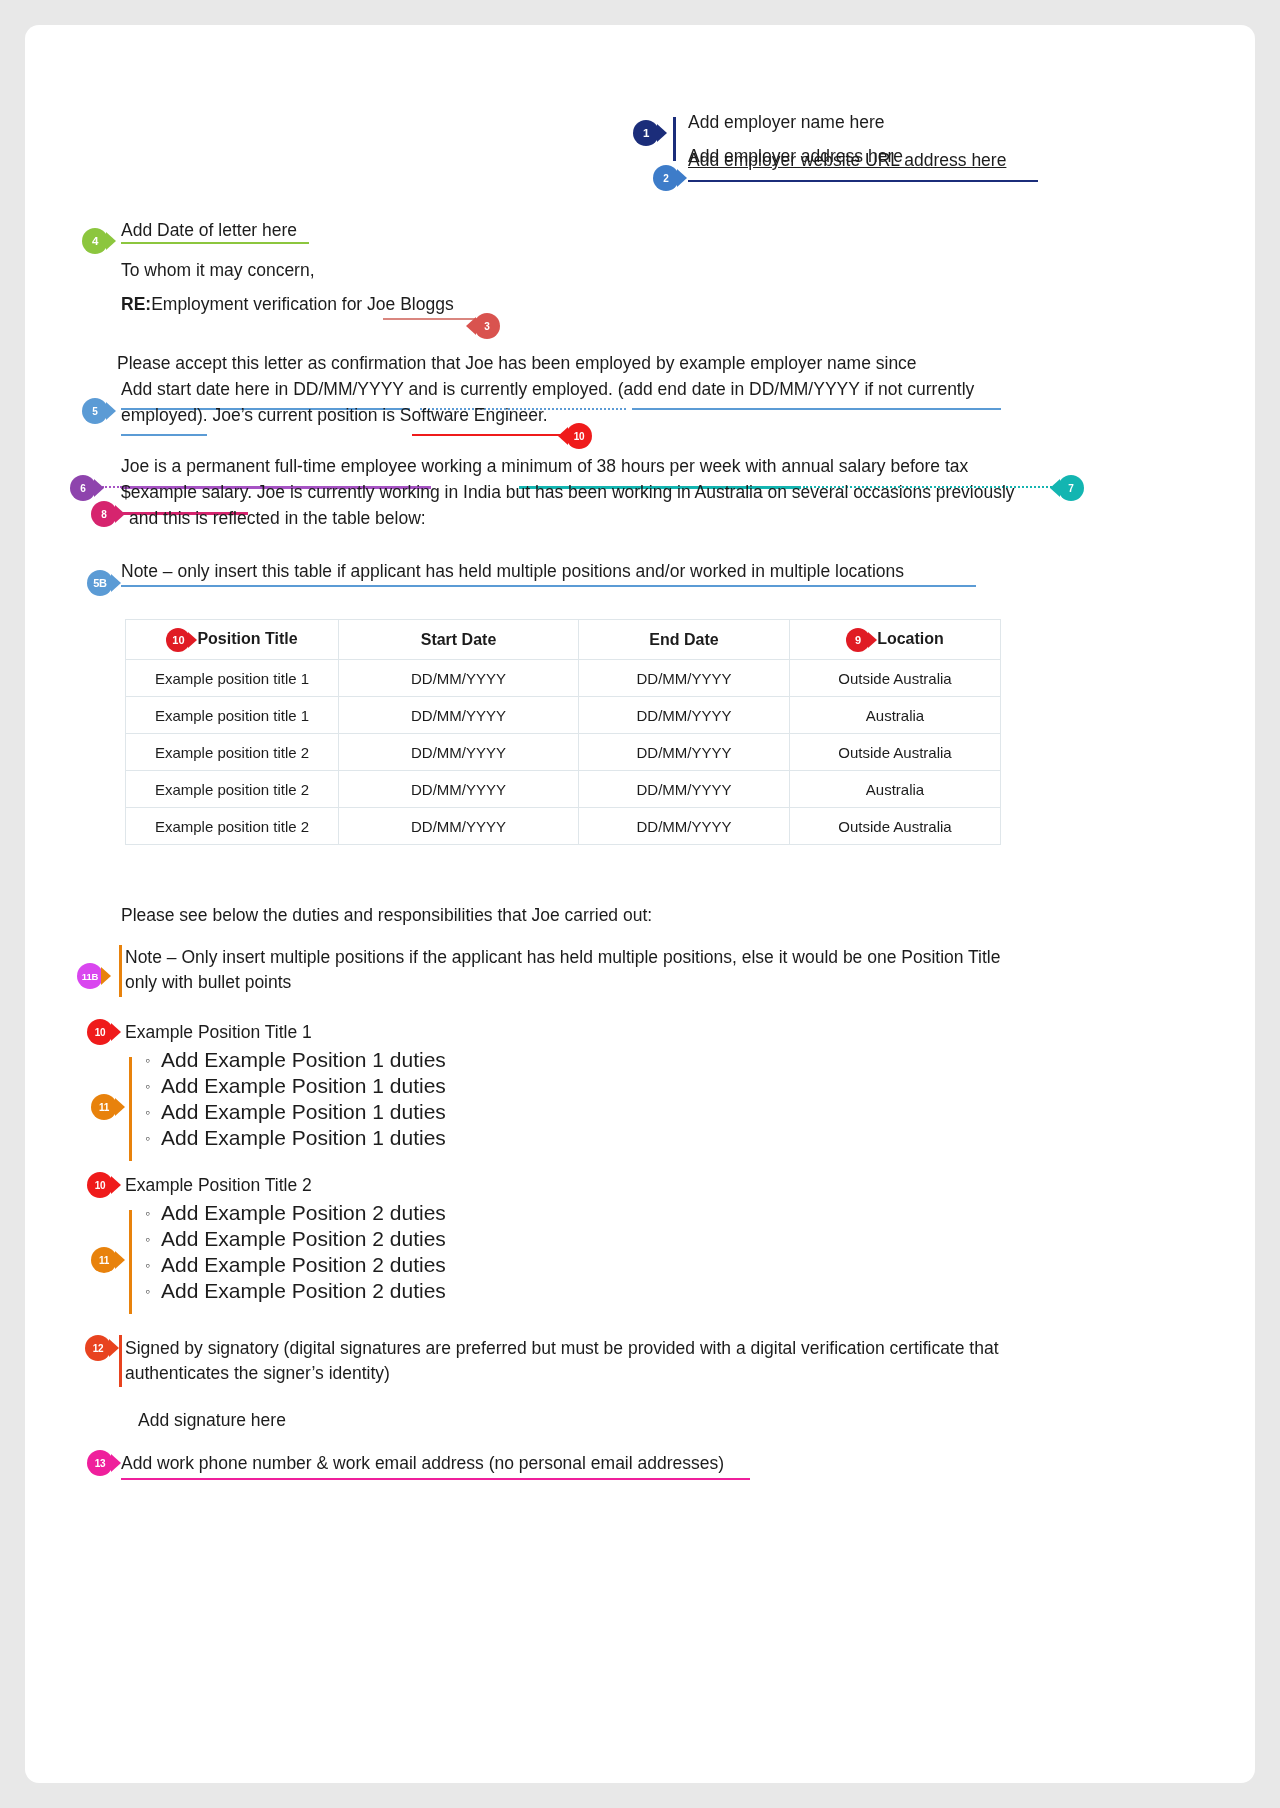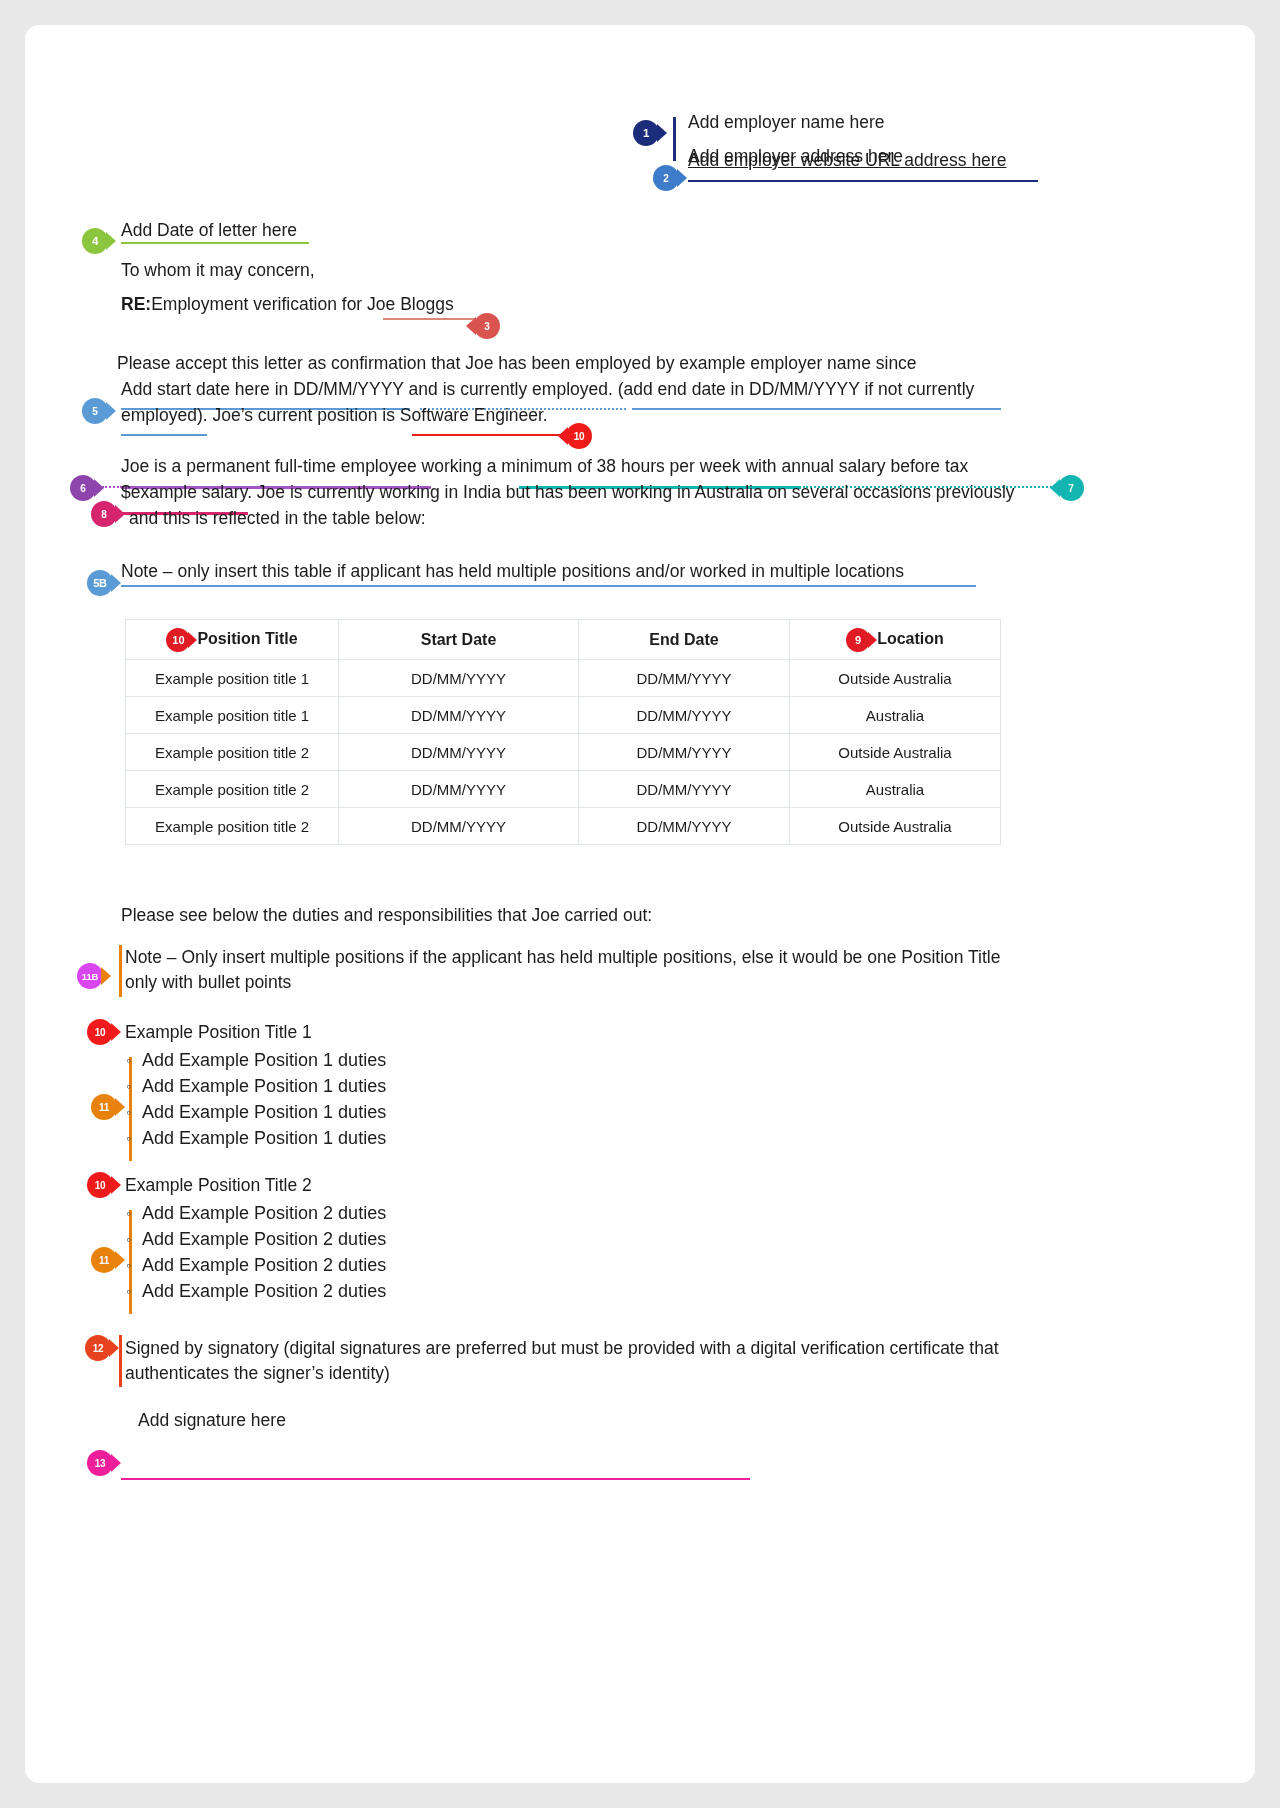--- a/index.html
+++ b/index.html
@@ -103,21 +103,21 @@
   }
   .hdr-badge::after {
     content:""; position:absolute;
     right:-7px; top:50%; transform:translateY(-50%);
     border-top:8px solid transparent;
     border-bottom:8px solid transparent;
     border-left:9px solid currentColor;
   }
 
   
-  .bullet { position:absolute; font-size:18px; color:#1c1c1c; line-height:26px; white-space:nowrap; }
+  .bullet { position:absolute; font-size:21px; color:#1c1c1c; line-height:26px; white-space:nowrap;margin-left:19px; }
   .bullet::before {
     content:"\25E6";
     position:absolute; left:-16px; top:0;
     font-size:14px; color:#444;
   }
   .bold { font-weight:bold; }
 </style>
 </head>
 <body>
 
@@ -297,16 +297,17 @@
     </div>
     <div class="vbar" style="left:94px; top:1310px; height:52px; background:#e8431f;"></div>
     <div class="t" style="left:100px; top:1310px;">Signed by signatory (digital signatures are preferred but must be provided with a digital verification certificate that</div>
     <div class="t" style="left:100px; top:1335px;">authenticates the signer’s identity)</div>
 
     <div class="t" style="left:113px; top:1382px;">Add signature here</div>
 
     <div class="badge right sm" style="left:62px; top:1425px; background:#ef1f9c; color:#ef1f9c;">
       <span style="color:#fff;">13</span>
     </div>
+    <div class="t" style="left:96px; top:1425px;">Add work phone number &amp; work email address (no personal email addresses)</div>
     <div class="ul" style="left:96px; top:1453px; width:629px; background:#ef1f9c;"></div>
 
   </div>
 </div>
 
 </body></html>

